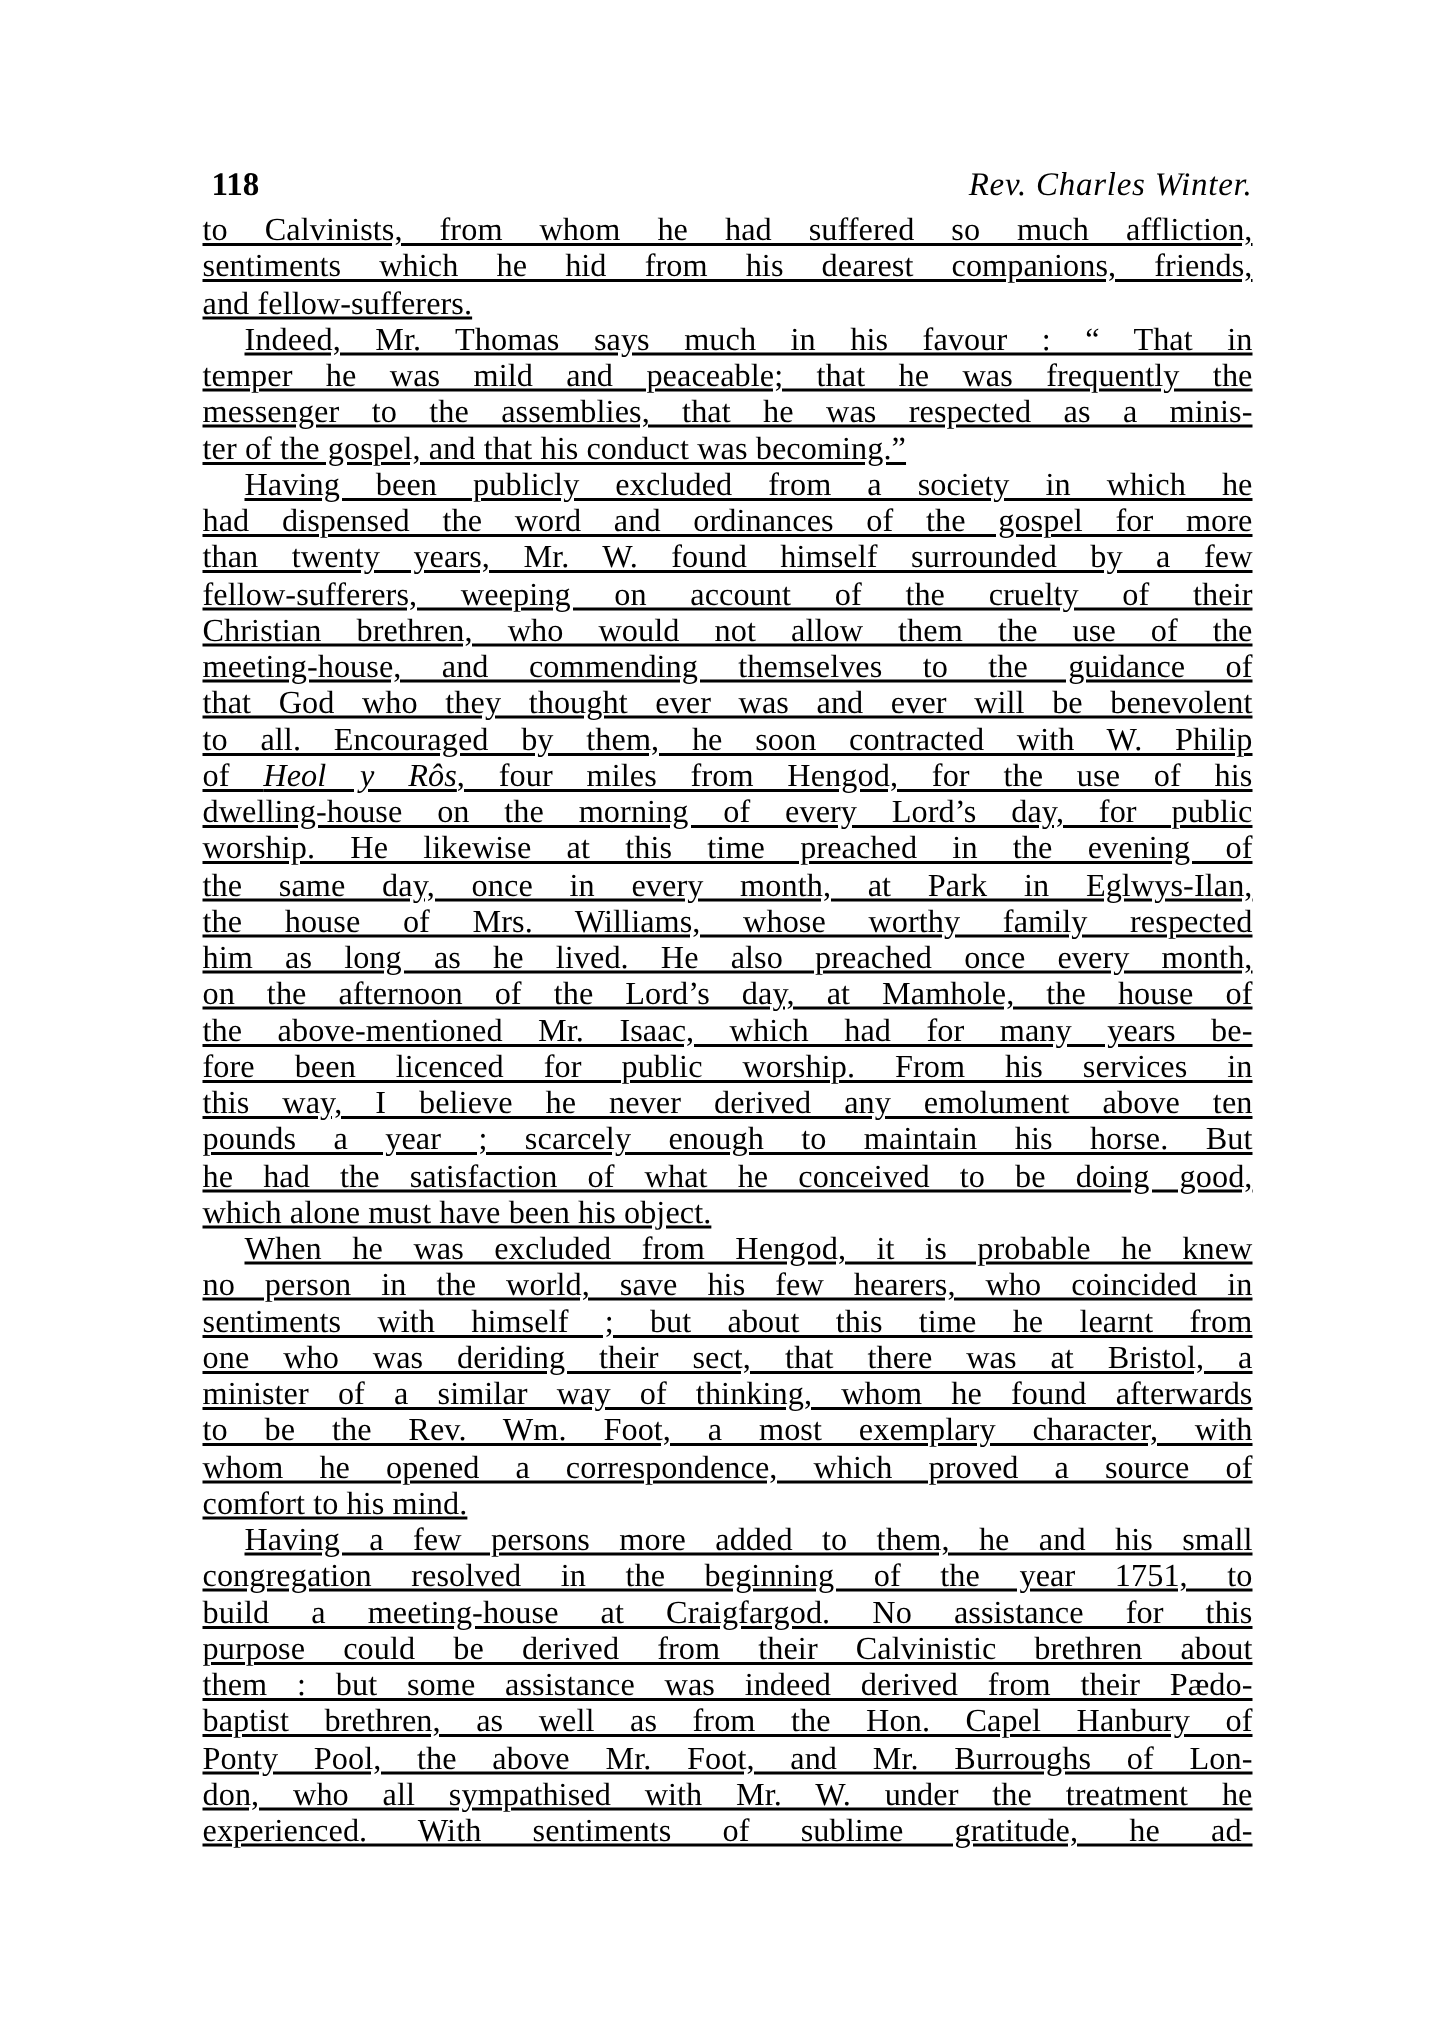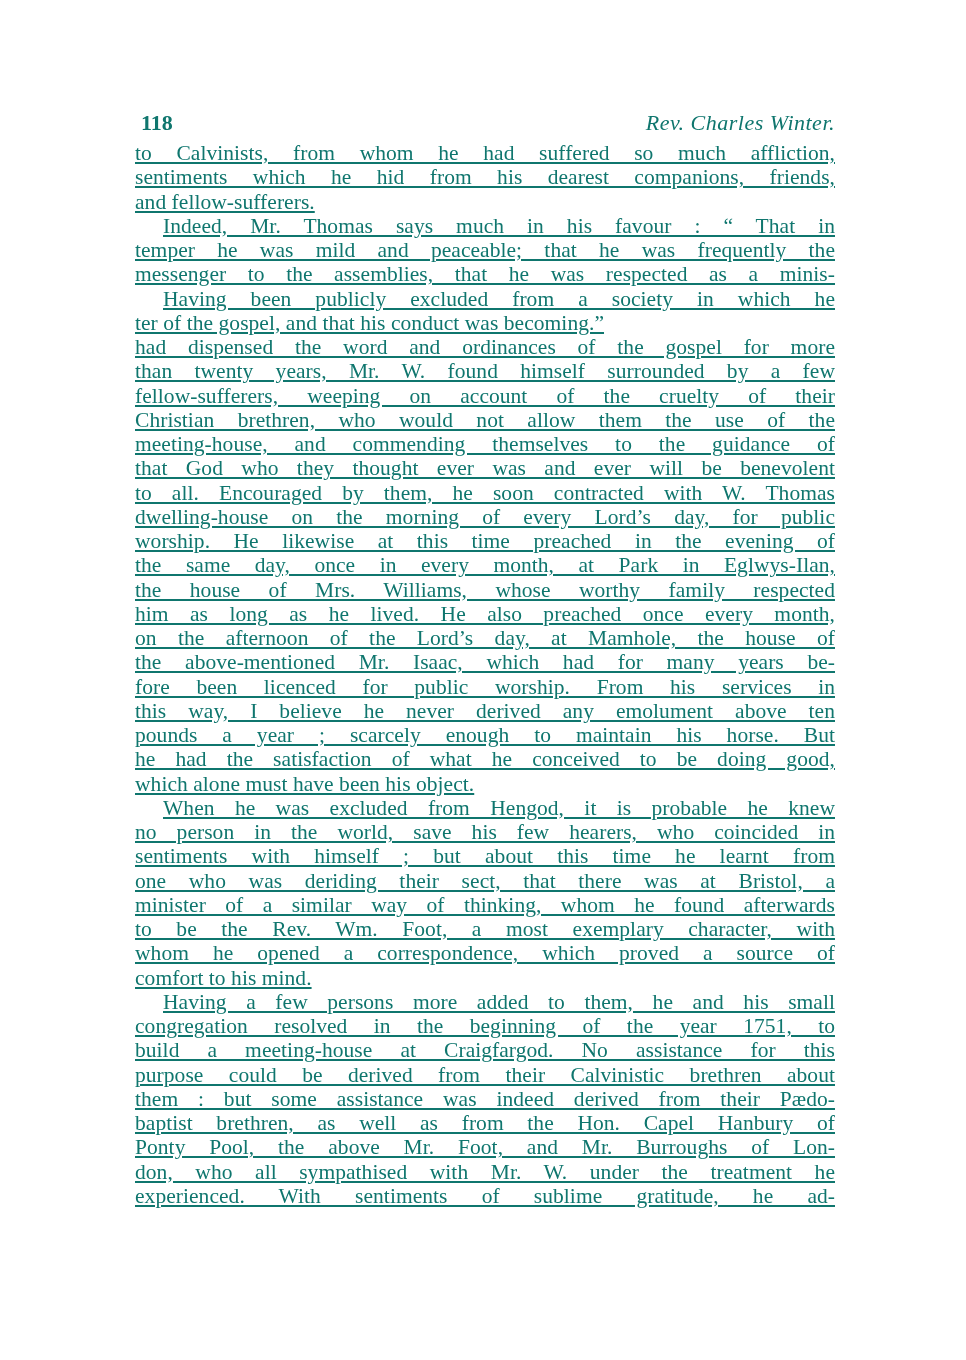--- a/index.html
+++ b/index.html
@@ -1,20 +1,20 @@
 <!DOCTYPE html>
 <html><head>
   <meta charset="utf-8">
   <style>
     html, body { margin: 0; padding: 0; background: #ffffff; }
     body { width: 966px; height: 1360px; position: relative; overflow: hidden; }
     .page {
       position: absolute; left: 135px; top: 108px; width: 700px;
       font-family: "Liberation Serif", "DejaVu Serif", serif;
-      color: #0f766e;
+      color: #000000;
     }
     .running-head {
       position: relative; height: 30px; font-size: 22px; line-height: 30px;
     }
     .page-number { position: absolute; left: 6px; top: 0; font-weight: bold; }
     .running-title {
       position: absolute; left: 0; right: 0; text-align: right; top: 0;
       font-style: italic; letter-spacing: 0.5px; padding-left: 40px;
     }
     .body { margin-top: 3px; text-decoration: underline; }
@@ -35,29 +35,30 @@
     <span class="page-number">118</span>
     <span class="running-title">Rev. Charles Winter.</span>
   </div>
   <div class="body" id="body">
       <span class="line">to Calvinists, from whom he had suffered so much affliction,</span>
       <span class="line">sentiments which he hid from his dearest companions, friends,</span>
       <span class="line last">and fellow-sufferers.</span>
       <span class="line indent">Indeed, Mr. Thomas says much in his favour : “ That in</span>
       <span class="line">temper he was mild and peaceable; that he was frequently the</span>
       <span class="line">messenger to the assemblies, that he was respected as a minis-</span>
+      <span class="line last">ter of the gospel, and that his conduct was becoming.”</span>
       <span class="line indent">Having been publicly excluded from a society in which he</span>
-      <span class="line last">ter of the gospel, and that his conduct was becoming.”</span>
       <span class="line">had dispensed the word and ordinances of the gospel for more</span>
       <span class="line">than twenty years, Mr. W. found himself surrounded by a few</span>
       <span class="line">fellow-sufferers, weeping on account of the cruelty of their</span>
       <span class="line">Christian brethren, who would not allow them the use of the</span>
       <span class="line">meeting-house, and commending themselves to the guidance of</span>
       <span class="line">that God who they thought ever was and ever will be benevolent</span>
-      <span class="line">to all. Encouraged by them, he soon contracted with W. Thomas</span>
+      <span class="line">to all. Encouraged by them, he soon contracted with W. Philip</span>
+      <span class="line"><span>of </span><span class="it">Heol y Rôs</span><span>, four miles from Hengod, for the use of his</span></span>
       <span class="line">dwelling-house on the morning of every Lord’s day, for public</span>
       <span class="line">worship. He likewise at this time preached in the evening of</span>
       <span class="line">the same day, once in every month, at Park in Eglwys-Ilan,</span>
       <span class="line">the house of Mrs. Williams, whose worthy family respected</span>
       <span class="line">him as long as he lived. He also preached once every month,</span>
       <span class="line">on the afternoon of the Lord’s day, at Mamhole, the house of</span>
       <span class="line">the above-mentioned Mr. Isaac, which had for many years be-</span>
       <span class="line">fore been licenced for public worship. From his services in</span>
       <span class="line">this way, I believe he never derived any emolument above ten</span>
       <span class="line">pounds a year ; scarcely enough to maintain his horse. But</span>

